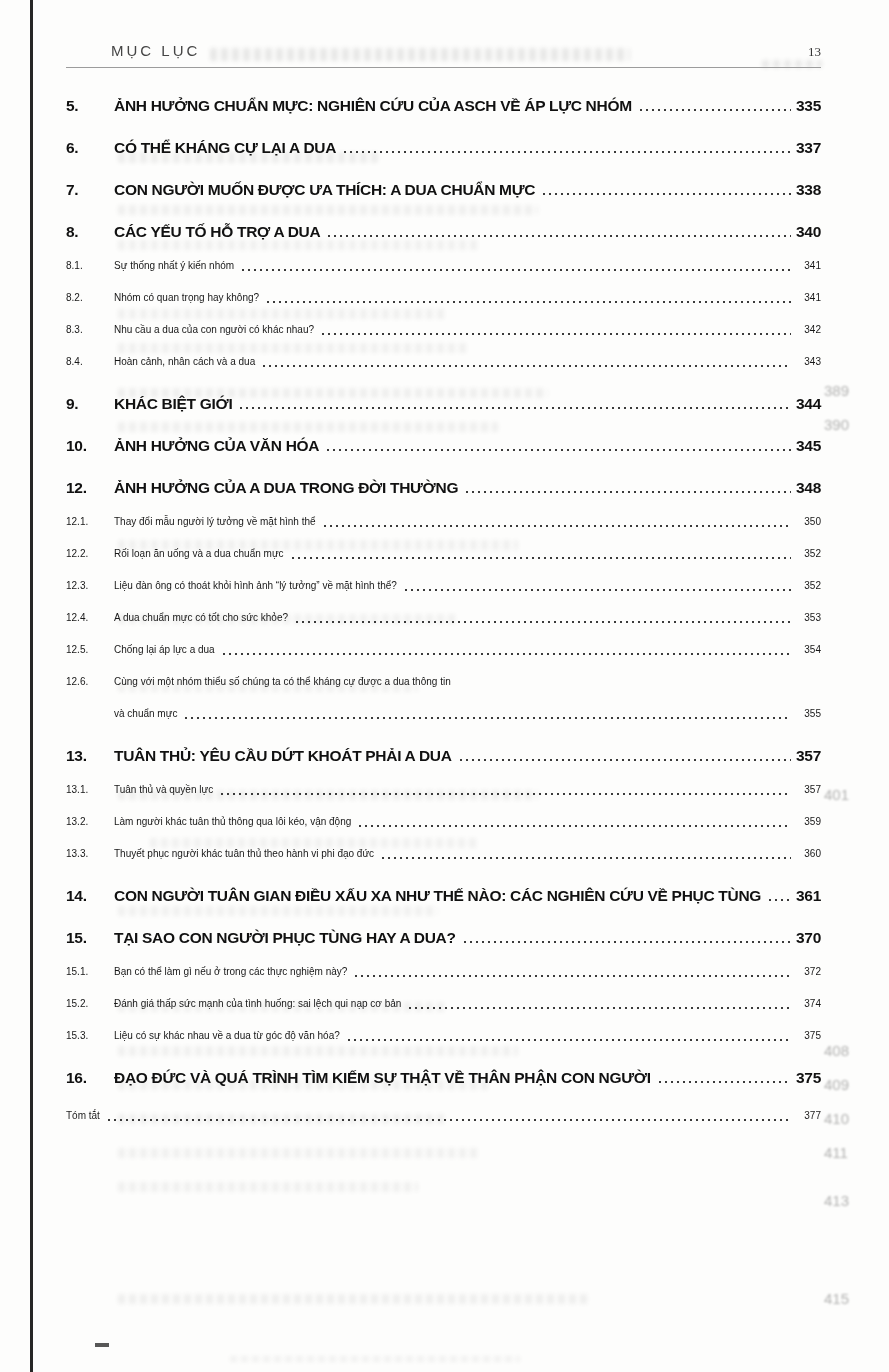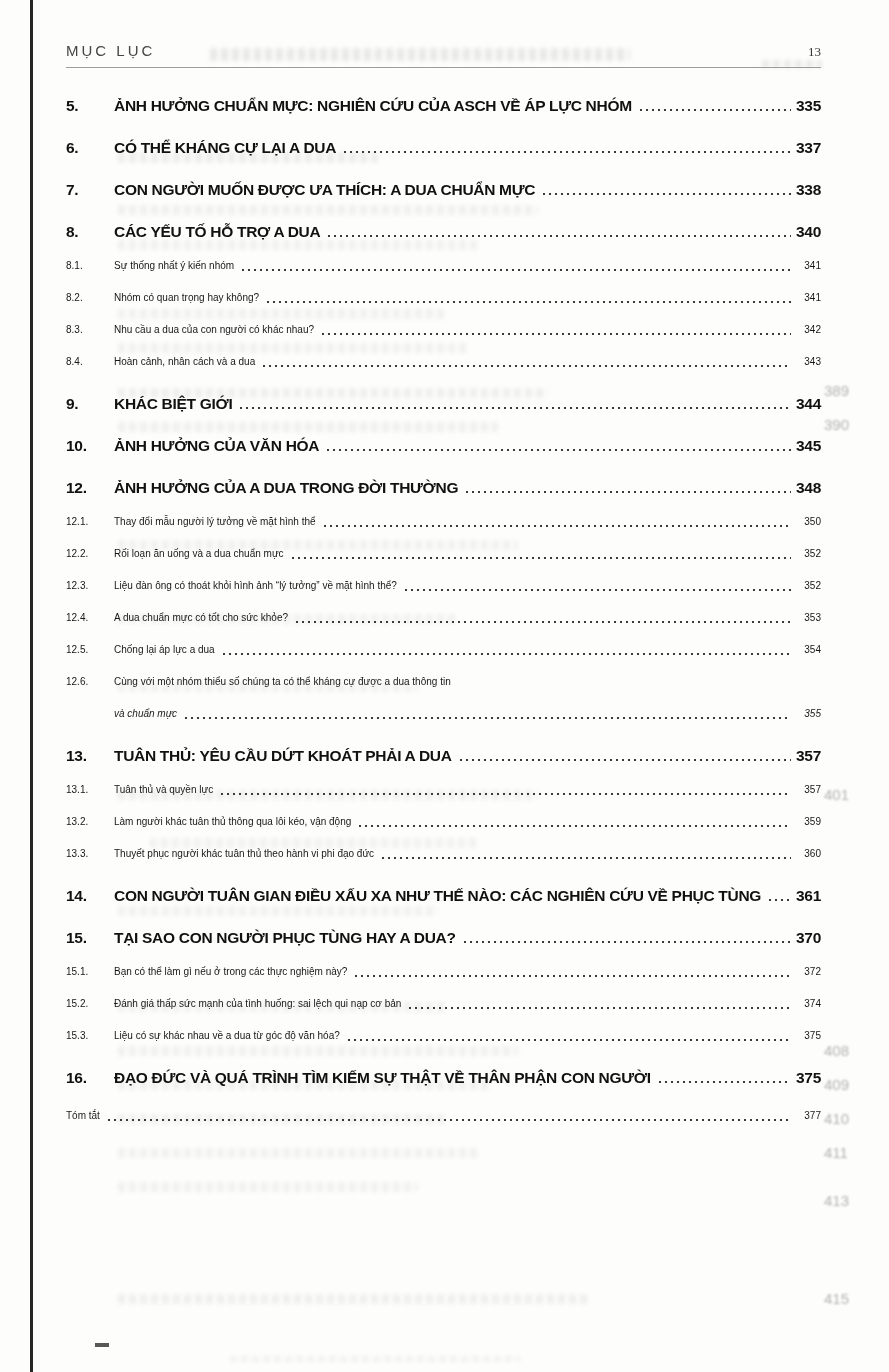--- a/index.html
+++ b/index.html
@@ -21,20 +21,21 @@
   }
   .content {
     position: relative;
     z-index: 1;
     padding: 42px 68px 0 66px;
   }
   .header-row {
     display: flex;
     justify-content: space-between;
     align-items: baseline;
+    margin-left: 45px;
   }
   .header-title {
     font-size: 15px;
     letter-spacing: 3px;
     color: #454545;
   }
   .header-page {
     font-family: "Liberation Serif", "DejaVu Serif", serif;
     font-size: 13px;
     color: #333333;
@@ -53,21 +54,21 @@
   .row.sub { margin: 8px 0; font-weight: normal; color: #171717; }
   .row.main {
     margin-top: 18px;
     margin-bottom: 10px;
     font-weight: bold;
     font-size: 15.5px;
     letter-spacing: -0.3px;
     color: #111111;
   }
   .row.summary { margin-top: 14px; font-weight: normal; }
-  .row.cont { margin-top: 6px; font-style: italic; }
+  .row.cont { margin-top: 6px; }
   .num { flex: 0 0 48px; }
   .label { white-space: nowrap; }
   .leader {
     flex: 1 1 auto;
     min-width: 12px;
     height: 14px;
     margin: 0 2px 2px 6px;
     background-image: radial-gradient(circle, #3a3a3a 1.15px, transparent 1.4px);
     background-size: 6px 6px;
     background-repeat: repeat-x;

